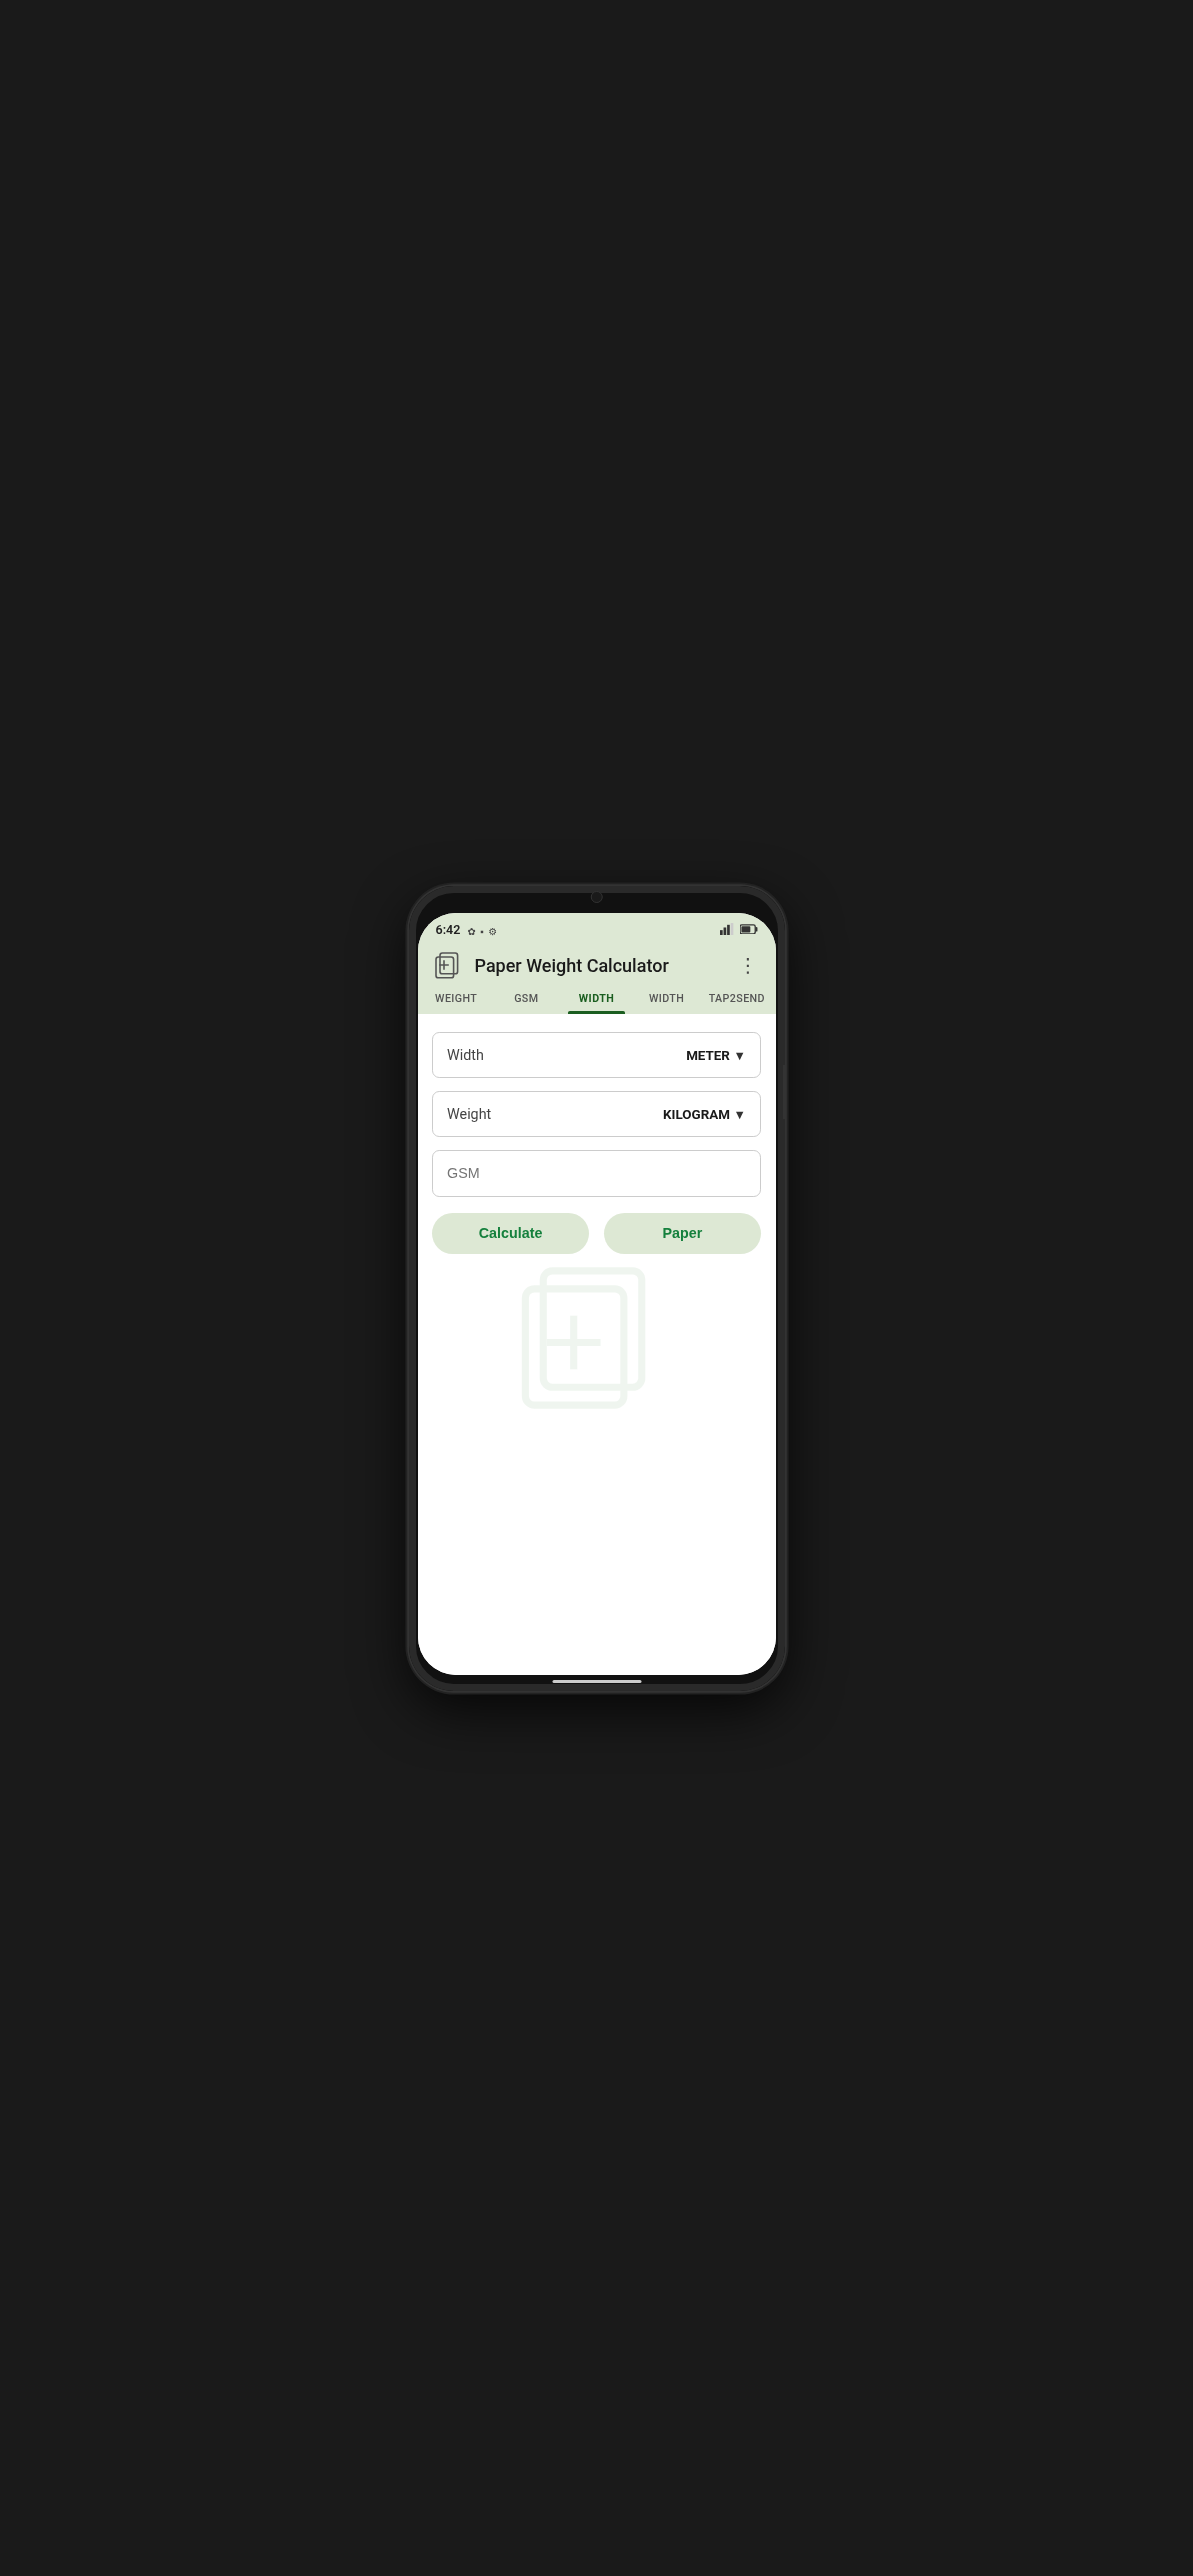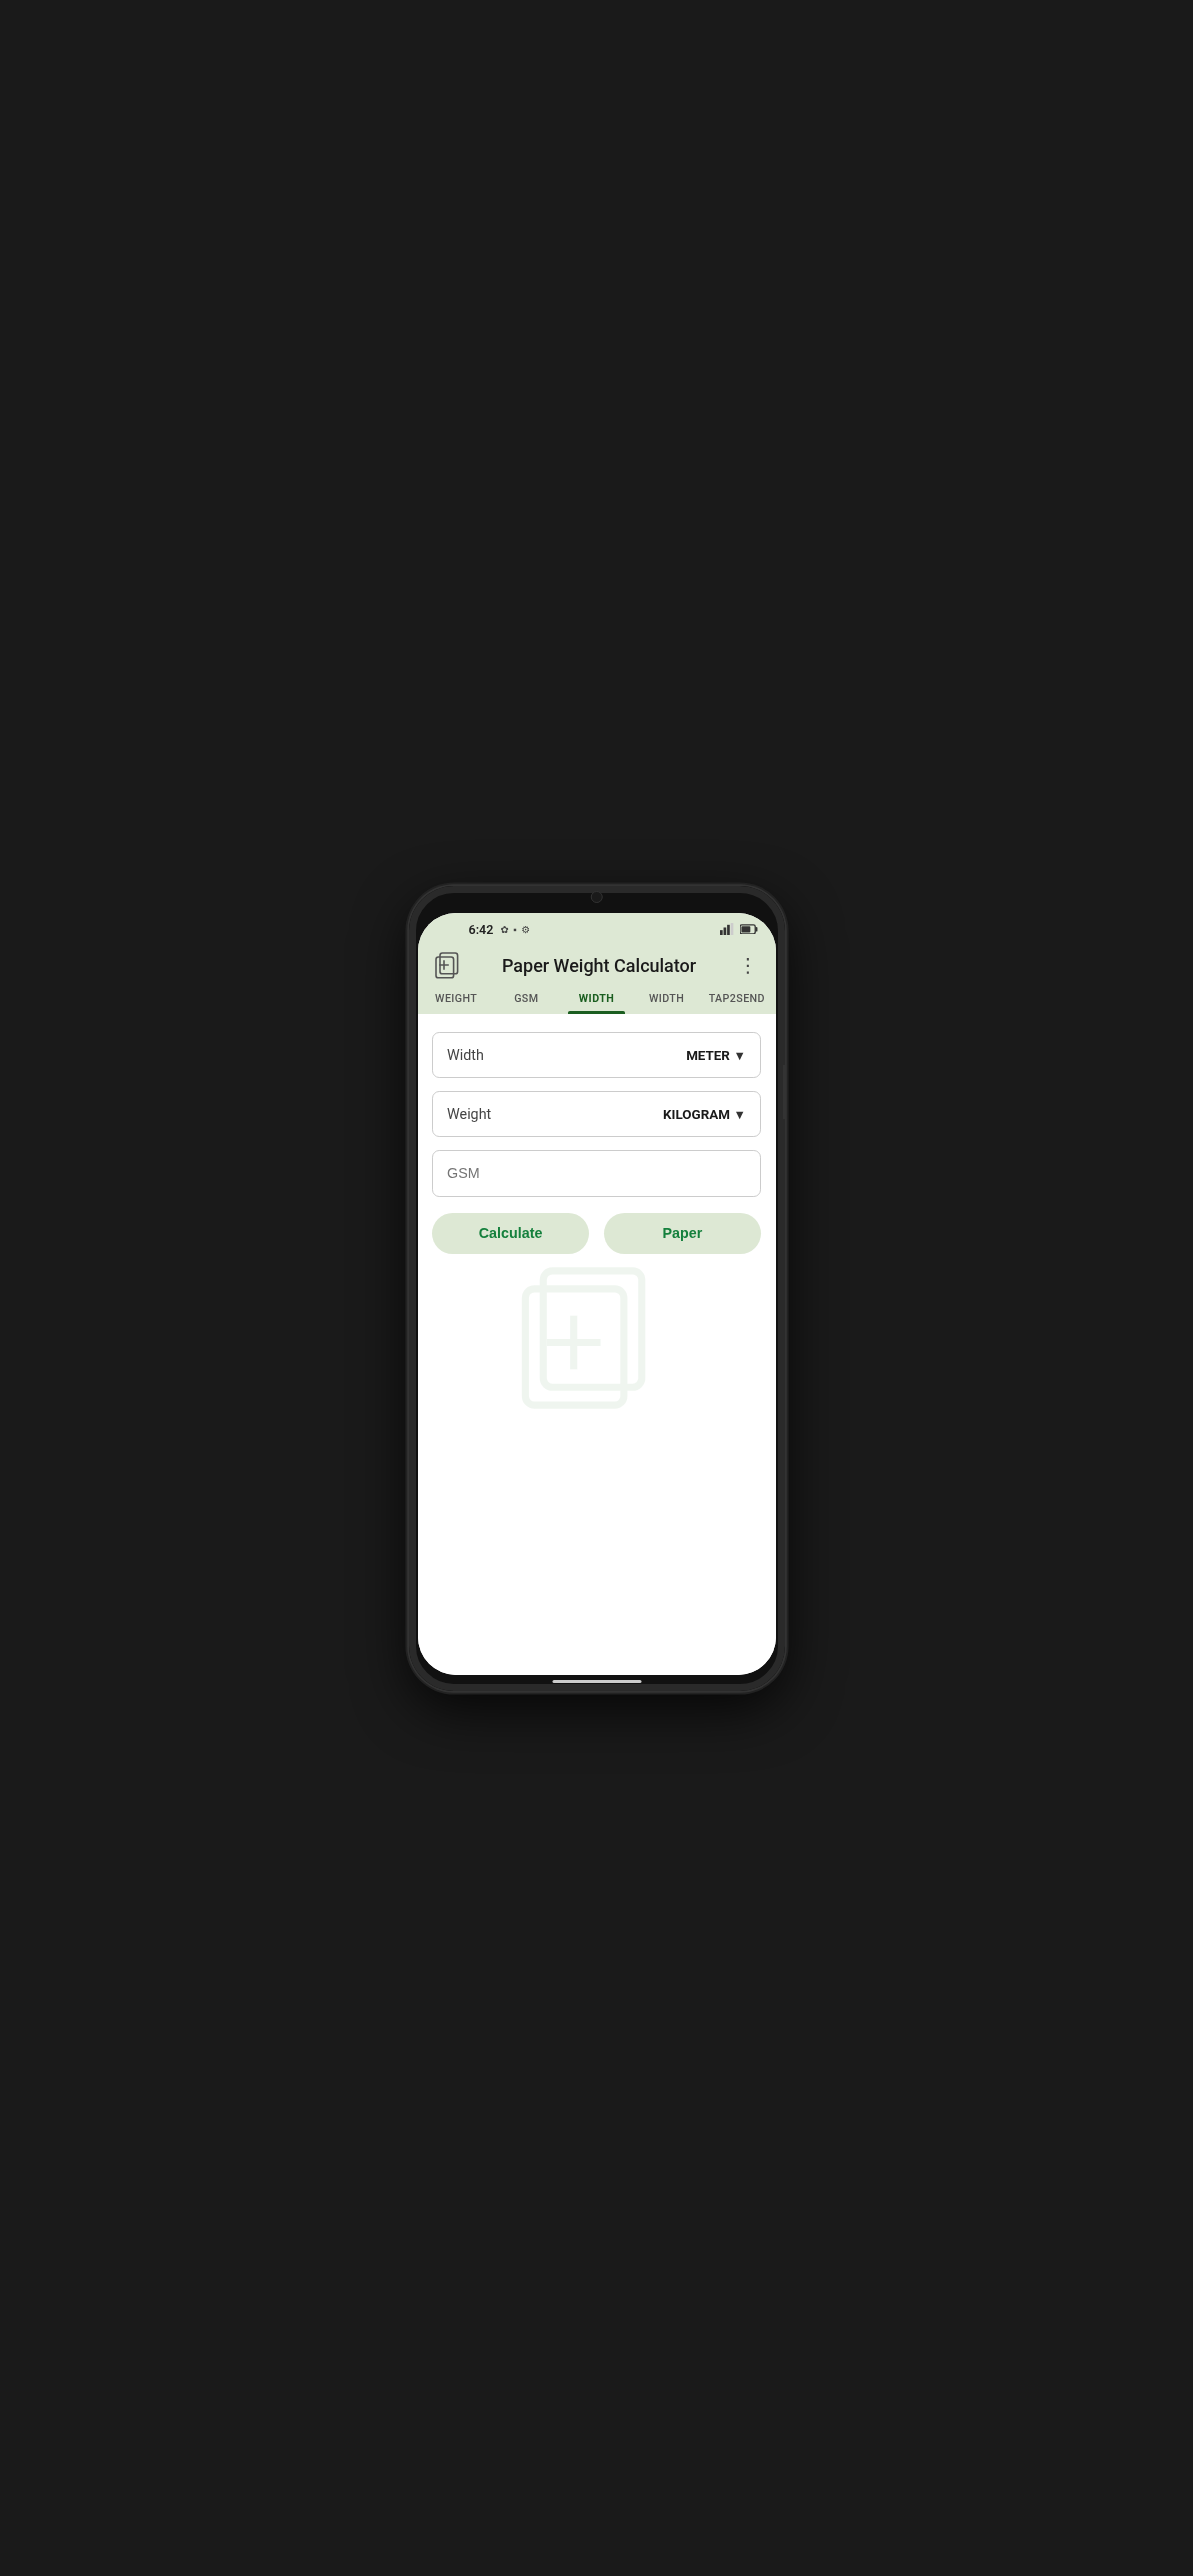--- a/index.html
+++ b/index.html
@@ -90,34 +90,32 @@
 
     .status-icons {
       display: flex;
       align-items: center;
       gap: 3.6px;
     }
 
     
     .status-left-icons {
       display: flex;
-      align-items: center;
+      align-items: flex-end;
       gap: 4.5px;
-      margin-left: 33px;
     }
 
     
     .app-header {
       background: #dde8d4;
       padding: 7.2px 14.3px 0;
       display: flex;
       align-items: center;
       gap: 10.7px;
       flex-shrink: 0;
-      text-align: center;
     }
 
     .app-logo {
       width: 32px;
       height: 32px;
       flex-shrink: 0;
     }
 
     .app-title {
       flex: 1;

